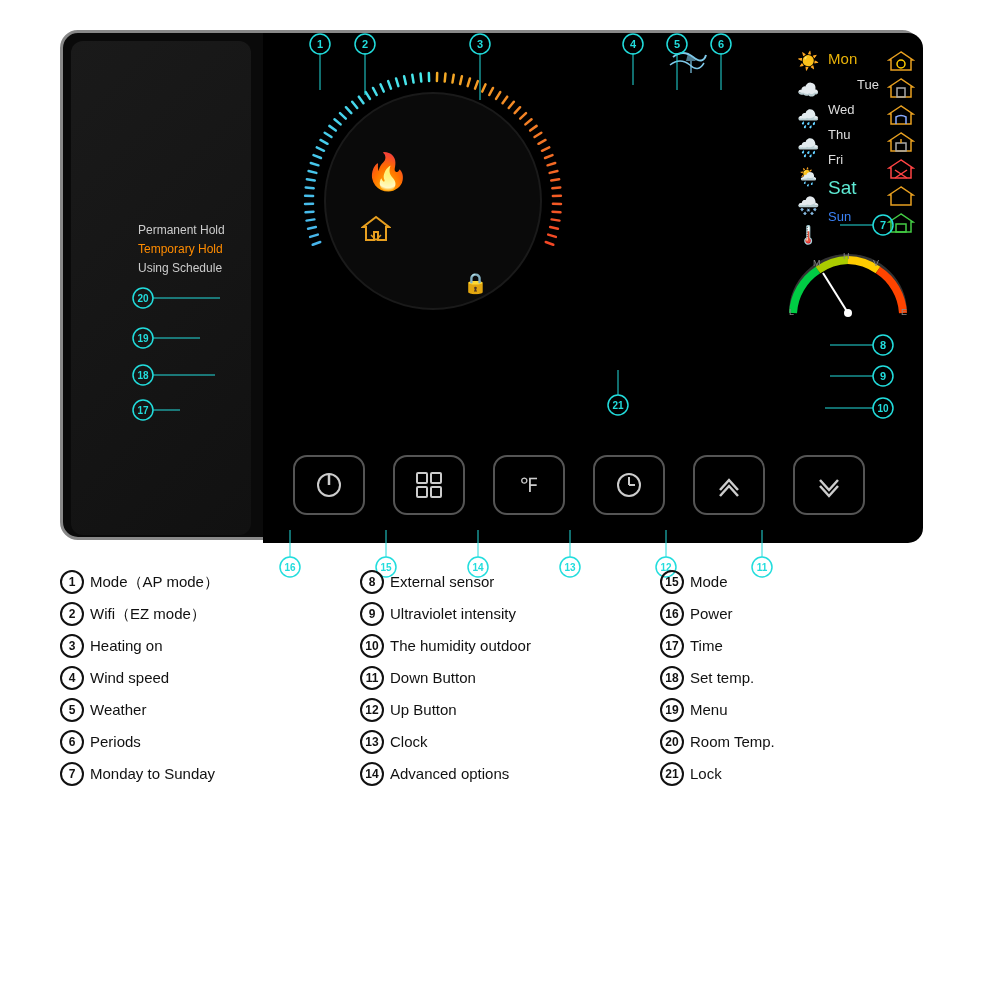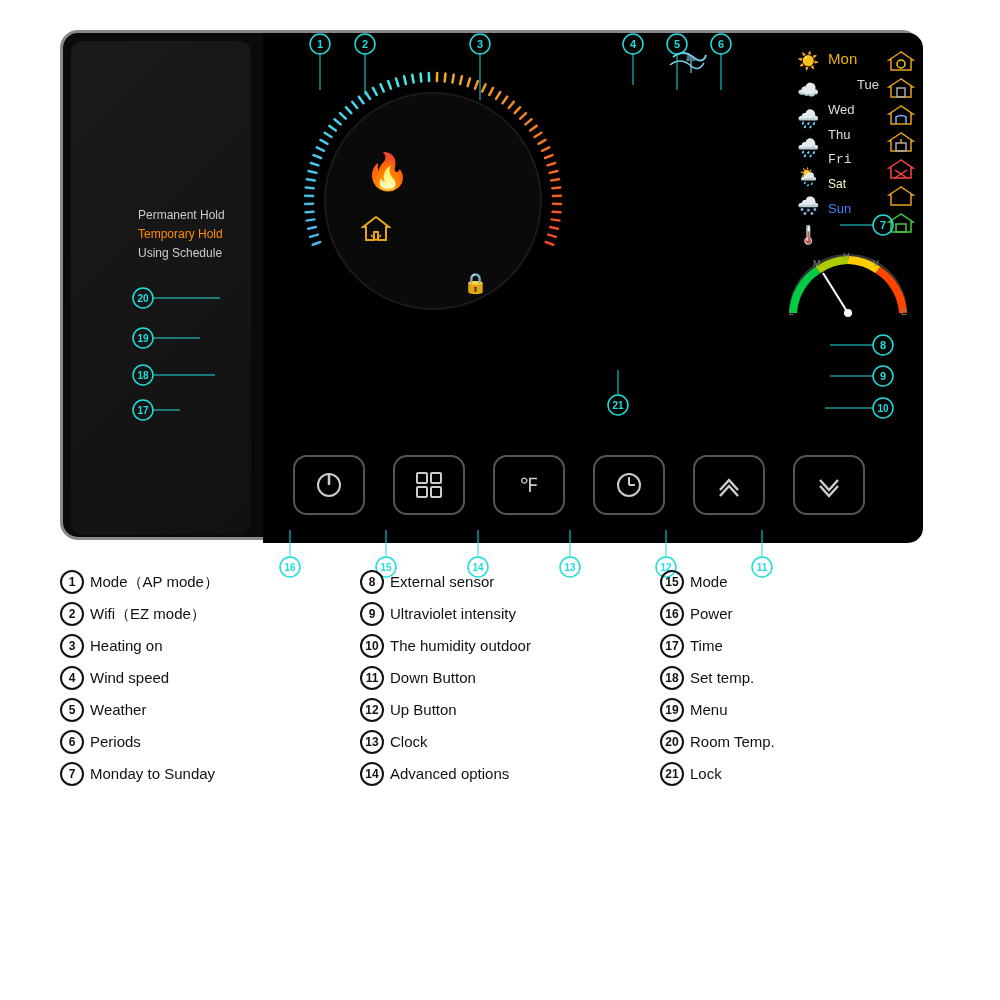--- a/index.html
+++ b/index.html
@@ -148,21 +148,21 @@
       font-size: 11px;
       color: #aaa;
       position: absolute;
       right: -10px;
       top: 14px;
     }
 
     
     .hold-text {
       position: absolute;
-      left: -155px; top: 153px;
+      left: -155px; top: 168px;
       color: #ccc;
       font-size: 12px;
       line-height: 1.6;
     }
 
     
     .humidity-display {
       position: absolute;
       left: 190px; top: 238px;
       text-align: right;
@@ -383,22 +383,22 @@
           <span style="font-size:18px; color:#88aaff;">🌦️</span>
           <span style="font-size:18px; color:#88ccff;">🌨️</span>
           <span style="font-size:18px; color:#ee8855;">🌡️</span>
         </div>
 
         <div style="display:flex; flex-direction:column; gap:10px; margin-top:2px;">
           <span style="font-size:15px;color:#eab308;">Mon</span>
           <span style="font-size:13px;color:#ddd;margin-left:29px;">Tue</span>
           <span style="font-size:13px;color:#ddd;">Wed</span>
           <span style="font-size:13px;color:#ddd;">Thu</span>
-          <span style="font-size:13px;color:#ddd;font-family:Liberation Mono, monospace;">Fri</span>
-          <span style="font-size:12px;color:#fef9c3;">Sat</span>
+          <span style="font-size:13px;color:#ddd;">Fri</span>
+          <span style="font-size:19px;color:#5eead4;">Sat</span>
           <span style="font-size:13px;color:#3b82f6;">Sun</span>
         </div>
 
         <div style="display:flex; flex-direction:column; gap:5px; margin-top:2px;">
           <svg width="28" height="22" viewBox="0 0 28 22">
               <polygon points="14,2 2,10 4,10 4,20 24,20 24,10 26,10" fill="none" stroke="#e8a020" stroke-width="1.5"></polygon>
               <circle cx="14" cy="14" r="4" fill="none" stroke="#ffcc00" stroke-width="1.5"></circle>
             </svg>
           <svg width="28" height="22" viewBox="0 0 28 22">
               <polygon points="14,2 2,10 4,10 4,20 24,20 24,10 26,10" fill="none" stroke="#e8a020" stroke-width="1.5"></polygon>

